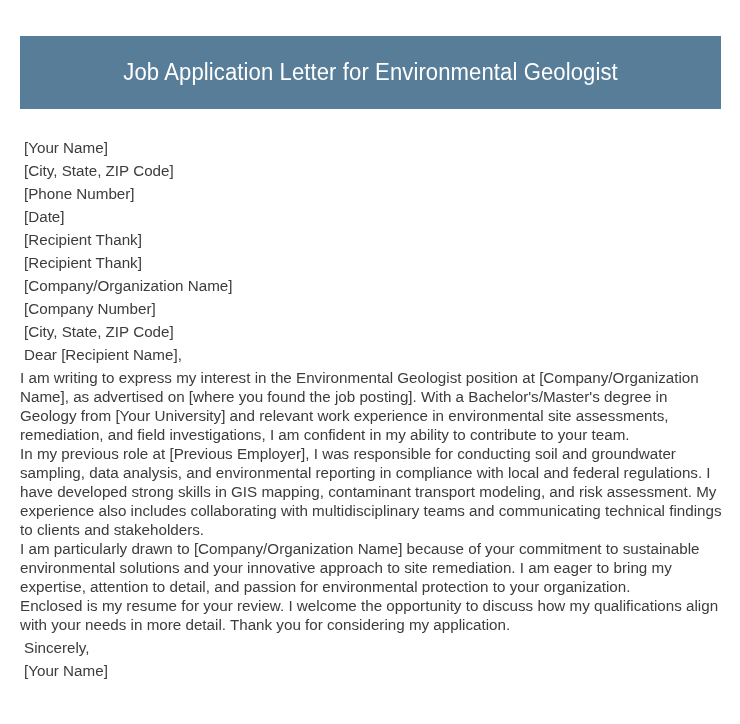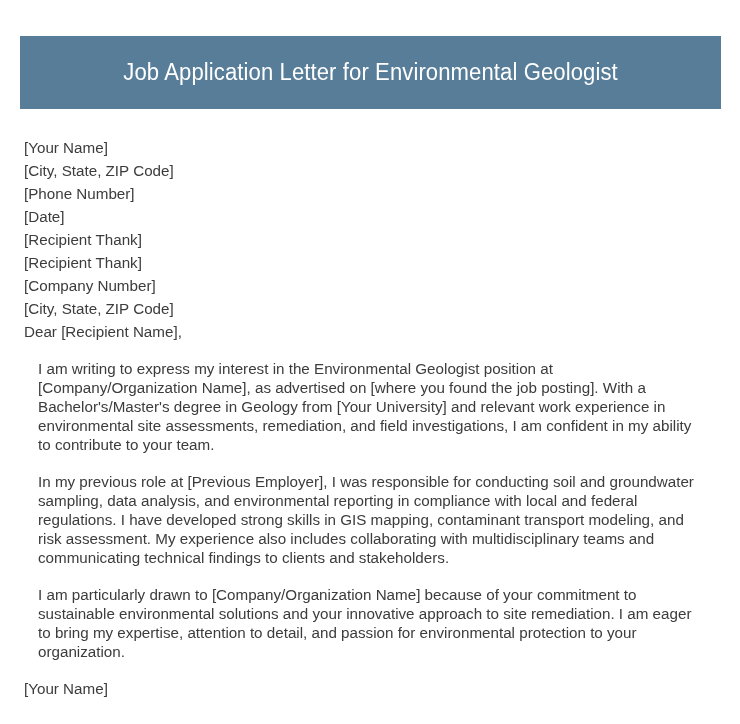--- a/index.html
+++ b/index.html
@@ -60,21 +60,21 @@
   }
   .letter-line {
     display: block;
     white-space: pre-wrap;
     word-wrap: break-word;
     margin: 4px;
     padding: 0;
   }
   .letter-para {
     display: block;
-    margin: 18px;
+    margin: 0;
     padding: 0;
     text-align: left;
   }
 </style>
 </head>
 <body>
 
 <div class="page">
 
   <div class="header-banner">
@@ -83,26 +83,29 @@
 
   <div class="letter-body">
 
     <span class="letter-line">[Your Name]</span>
     <span class="letter-line">[City, State, ZIP Code]</span>
     <span class="letter-line">[Phone Number]</span>
     <span class="letter-line">[Date]</span>
 
     <span class="letter-line">[Recipient Thank]</span>
     <span class="letter-line">[Recipient Thank]</span>
+    <span class="letter-line">[Company/Organization Name]</span>
     <span class="letter-line">[Company Number]</span>
     <span class="letter-line">[City, State, ZIP Code]</span>
 
     <span class="letter-line">Dear [Recipient Name],</span>
 
     <span class="letter-para">I am writing to express my interest in the Environmental Geologist position at [Company/Organization Name], as advertised on [where you found the job posting]. With a Bachelor's/Master's degree in Geology from [Your University] and relevant work experience in environmental site assessments, remediation, and field investigations, I am confident in my ability to contribute to your team.</span>
     <span class="letter-para">In my previous role at [Previous Employer], I was responsible for conducting soil and groundwater sampling, data analysis, and environmental reporting in compliance with local and federal regulations. I have developed strong skills in GIS mapping, contaminant transport modeling, and risk assessment. My experience also includes collaborating with multidisciplinary teams and communicating technical findings to clients and stakeholders.</span>
     <span class="letter-para">I am particularly drawn to [Company/Organization Name] because of your commitment to sustainable environmental solutions and your innovative approach to site remediation. I am eager to bring my expertise, attention to detail, and passion for environmental protection to your organization.</span>
+    <span class="letter-para">Enclosed is my resume for your review. I welcome the opportunity to discuss how my qualifications align with your needs in more detail. Thank you for considering my application.</span>
 
+    <span class="letter-line">Sincerely,</span>
     <span class="letter-line">[Your Name]</span>
 
   </div>
 
 </div>
 
 </body></html>

